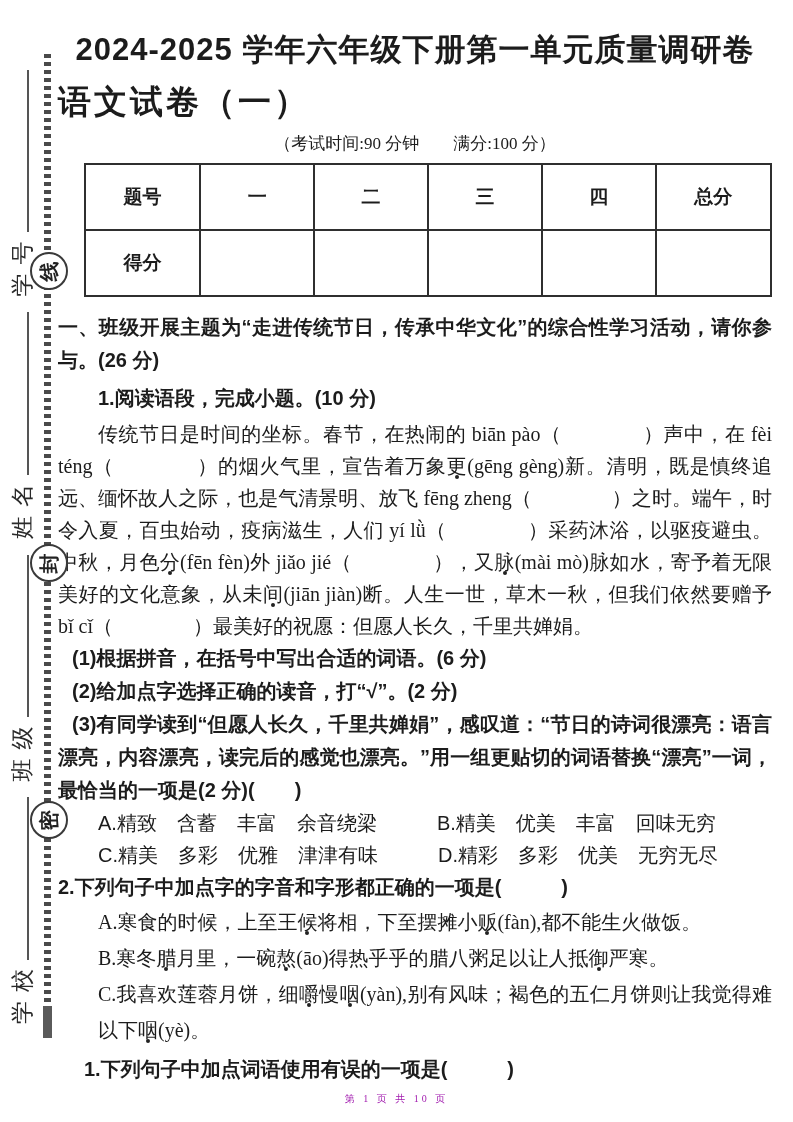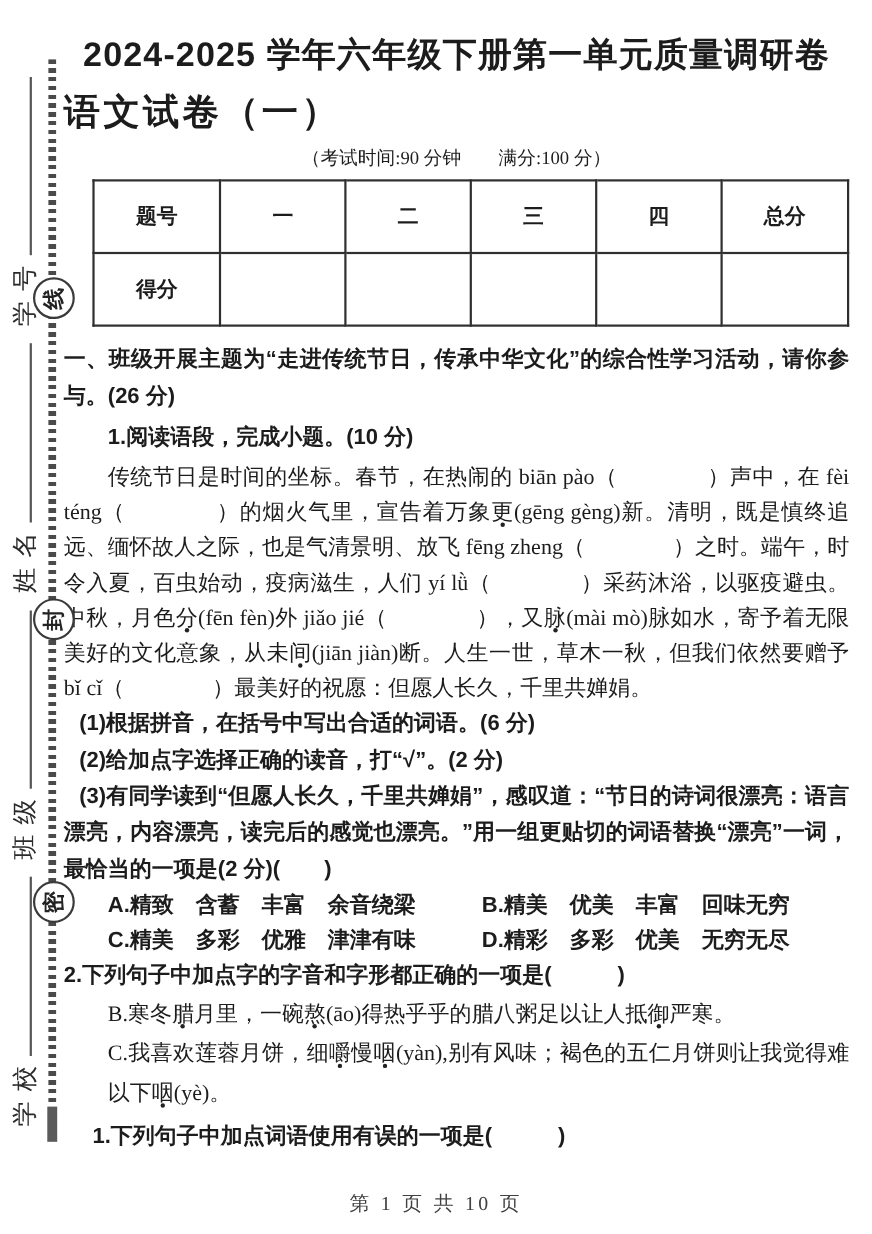--- a/index.html
+++ b/index.html
@@ -31,30 +31,30 @@
 
   table.score{border-collapse:collapse;margin:8px 0 0 26px;width:688px;table-layout:fixed;}
   table.score td{border:2px solid #2f2f2f;height:32px;text-align:center;vertical-align:middle;
                  font-size:19px;font-weight:bold;padding:16px;}
 
   .stem{font-size:20px;font-weight:bold;line-height:33px;text-align:justify;}
   .mt16{margin-top:14px;} .mt6{margin-top:5px;margin-left:26px;}
   .indent14{text-indent:14px;}
   .passage{font-family:"Liberation Serif",serif;font-size:20px;line-height:32px;
            text-indent:2em;text-align:justify;margin-top:3px;}
-  .optrow{font-size:20px;font-weight:bold;line-height:32px;margin-left:40px;}
+  .optrow{font-size:20px;font-weight:normal;line-height:32px;margin-left:40px;}
   .kaiopt{font-family:"Liberation Serif",serif;font-size:20px;line-height:36px;
           margin-left:40px;text-align:justify;}
   
   .d{position:relative;}
   .d::after{content:"";position:absolute;left:50%;bottom:-2px;width:4px;height:4px;
             border-radius:50%;background:#222;transform:translateX(-50%);}
 
   .footer{position:absolute;bottom:16px;left:0;width:100%;text-align:center;
-          font-family:"Liberation Serif",serif;font-size:18px;letter-spacing:3px;color:#404040;}
+          font-family:"Liberation Serif",serif;font-size:10px;letter-spacing:3px;color:#a21caf;}
 </style>
 </head>
 <body>
 
 <div class="page">
 
   <div class="rail-line"></div>
   <div class="rail-cap"></div>
 
   <div class="seal-labels">
@@ -125,20 +125,21 @@
 
     <div class="stem mt6 indent14">1.阅读语段，完成小题。(10 分)</div>
     <div class="passage"><span>传统节日是时间的坐标。春节，在热闹的 biān pào（　　　　）声中，在 fèi téng（　　　　）的烟火气里，宣告着万象</span><span class="d">更</span><span>(gēng gèng)新。清明，既是慎终追远、缅怀故人之际，也是气清景明、放飞 fēng zheng（　　　　）之时。端午，时令入夏，百虫始动，疫病滋生，人们 yí lǜ（　　　　）采药沐浴，以驱疫避虫。中秋，月色</span><span class="d">分</span><span>(fēn fèn)外 jiǎo jié（　　　　），又</span><span class="d">脉</span><span>(mài mò)脉如水，寄予着无限美好的文化意象，从未</span><span class="d">间</span><span>(jiān jiàn)断。人生一世，草木一秋，但我们依然要赠予 bǐ cǐ（　　　　）最美好的祝愿：但愿人长久，千里共婵娟。</span></div>
     <div class="stem indent14">(1)根据拼音，在括号中写出合适的词语。(6 分)</div>
     <div class="stem indent14">(2)给加点字选择正确的读音，打“√”。(2 分)</div>
     <div class="stem indent14">(3)有同学读到“但愿人长久，千里共婵娟”，感叹道：“节日的诗词很漂亮：语言漂亮，内容漂亮，读完后的感觉也漂亮。”用一组更贴切的词语替换“漂亮”一词，最恰当的一项是(2 分)(　　)</div>
     <div class="optrow">A.精致　含蓄　丰富　余音绕梁　　　B.精美　优美　丰富　回味无穷</div>
     <div class="optrow">C.精美　多彩　优雅　津津有味　　　D.精彩　多彩　优美　无穷无尽</div>
 
     <div class="stem">2.下列句子中加点字的字音和字形都正确的一项是(　　　)</div>
+    <div class="kaiopt"><span>A.寒食的时候，上至王</span><span class="d">候</span><span>将相，下至摆摊小</span><span class="d">贩</span><span>(fàn),都不能生火做饭。</span></div>
     <div class="kaiopt"><span>B.寒冬</span><span class="d">腊</span><span>月里，一碗</span><span class="d">熬</span><span>(āo)得热乎乎的腊八粥足以让人抵</span><span class="d">御</span><span>严寒。</span></div>
     <div class="kaiopt"><span>C.我喜欢莲蓉月饼，细</span><span class="d">嚼</span><span>慢</span><span class="d">咽</span><span>(yàn),别有风味；褐色的五仁月饼则让我觉得难以下</span><span class="d">咽</span><span>(yè)。</span></div>
 
     <div class="stem mt6">1.下列句子中加点词语使用有误的一项是(　　　)</div>
   </div>
 
   <div class="footer">第 1 页 共 10 页</div>
 </div>
 
 </body></html>

